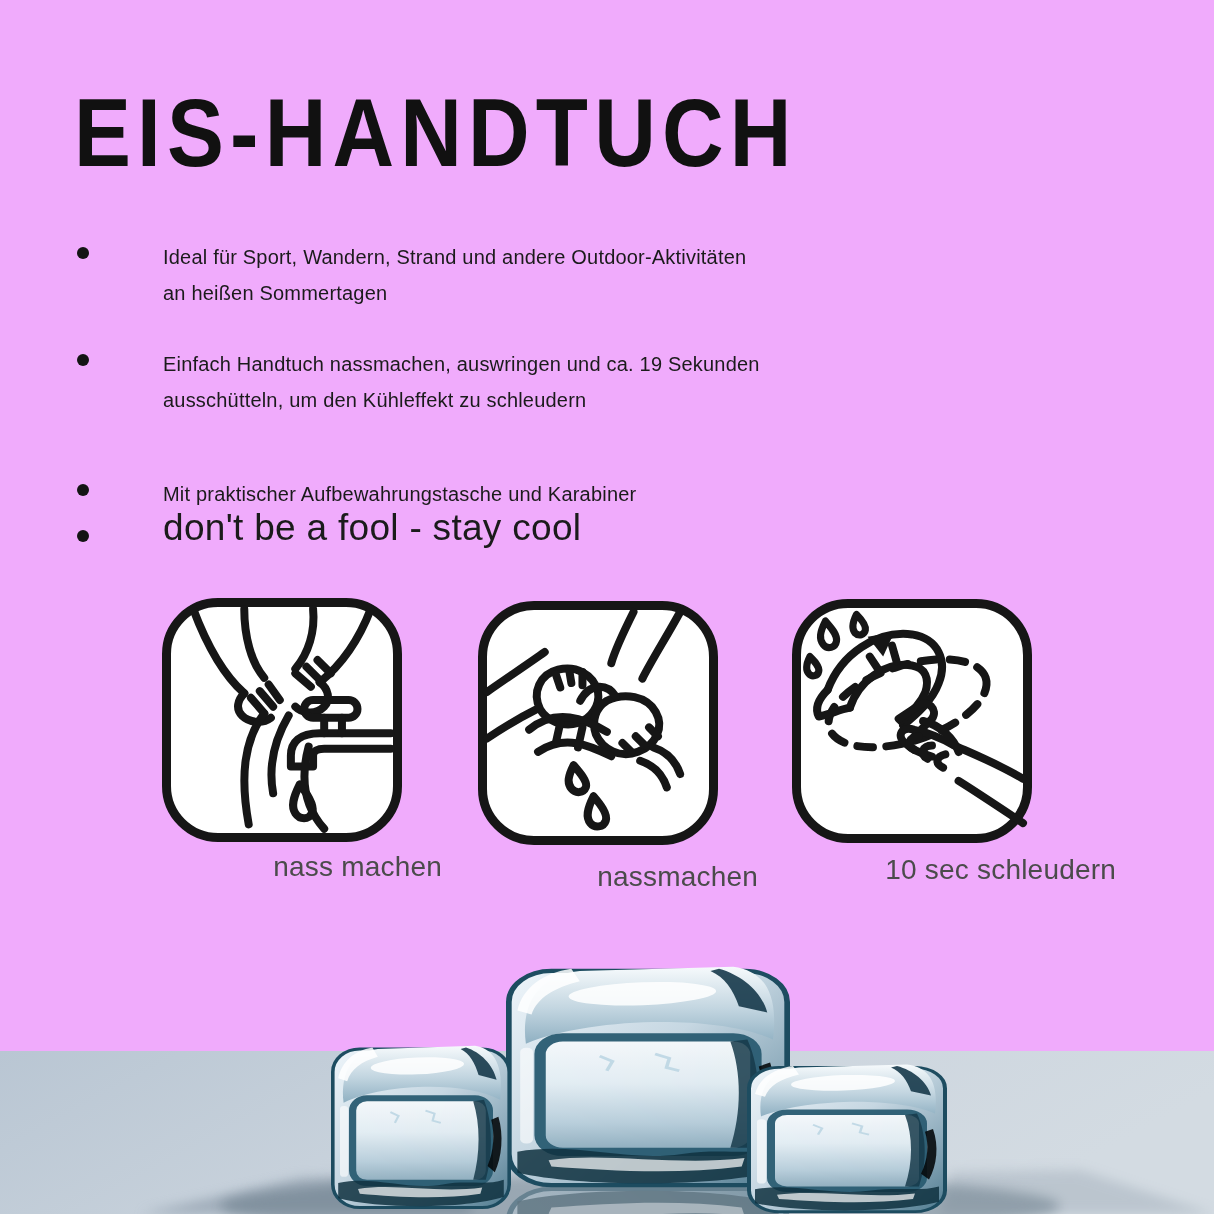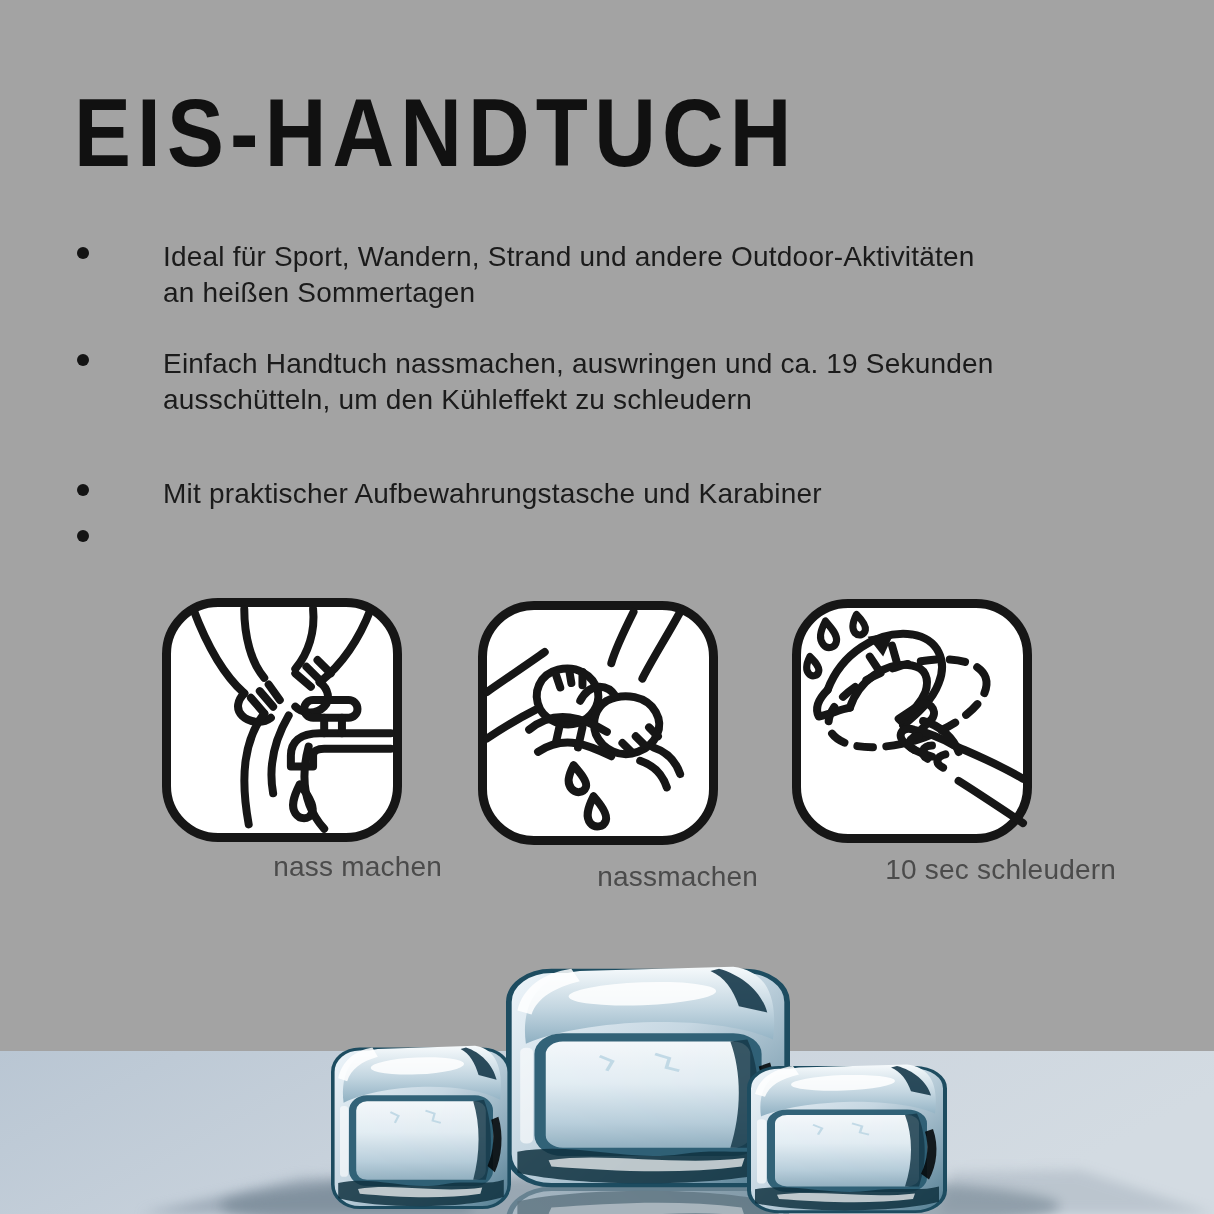--- a/index.html
+++ b/index.html
@@ -1,30 +1,30 @@
 <!DOCTYPE html>
 <html><head>
 <meta charset="utf-8">
 <style>
   html,body{margin:0;padding:0;background:#ffffff;}
-  .page{position:relative;width:1214px;height:1214px;background:#a3a3a3;overflow:hidden;
+  .page{position:relative;width:1214px;height:1214px;background:#f0abfc;overflow:hidden;
         font-family:"Liberation Sans",sans-serif;color:#1b1b1b;}
 
   
   .title{position:absolute;left:74px;top:82px;font-size:97px;font-weight:bold;line-height:1.05;
          letter-spacing:7px;white-space:nowrap;color:#111;
          transform:scaleX(0.88);transform-origin:left center;}
 
   
   .bullets{position:absolute;left:0;top:0;margin:0;padding:0;list-style:none;width:1100px;}
   .bullet{position:absolute;left:0;width:1020px;}
   .b1{top:239px}.b2{top:346px}.b3{top:476px}.b4{top:506px}
   .bullet .dot{position:absolute;left:77px;top:8px;width:12px;height:12px;border-radius:50%;background:#141414;}
   .b4 .dot{top:24px;}
-  .bullet .btext{margin-left:163px;font-size:28px;line-height:36px;letter-spacing:0.2px;color:#1b1b1b;}
+  .bullet .btext{margin-left:163px;font-size:20px;line-height:36px;letter-spacing:0.2px;color:#1b1b1b;}
   .bullet .btext span{display:block;}
   .b4 .btext{font-size:37px;line-height:44px;letter-spacing:0.3px;}
 
   
   .step{position:absolute;width:222px;height:226px;border:9px solid #161616;border-radius:56px;background:#fff;}
   .step1{left:162px;top:598px}.step2{left:478px;top:601px}.step3{left:792px;top:599px}
   .step svg{display:block;width:222px;height:226px;overflow:visible;}
   .cap{position:absolute;width:320px;text-align:right;font-size:28px;color:#4b4b4b;letter-spacing:0.2px;}
   .cap1{left:122px;top:851px}.cap2{left:438px;top:861px}.cap3{left:796px;top:854px}
 
@@ -56,20 +56,23 @@
       </div>
     </li>
     <li class="bullet b3">
       <span class="dot"></span>
       <div class="btext">
         <span>Mit praktischer Aufbewahrungstasche und Karabiner</span>
       </div>
     </li>
     <li class="bullet b4">
       <span class="dot"></span>
+      <div class="btext">
+        <span>don't be a fool - stay cool</span>
+      </div>
     </li>
   </ul>
 
   <div class="step step1">
     <svg viewBox="0 0 100 100">
       <g class="icon-stroke" stroke-width="3.6">
 
         <path d="M10,0 C16,16 24,30 33,38"></path>
         <path d="M33,0 C33,12 36,24 42,31"></path>
 

